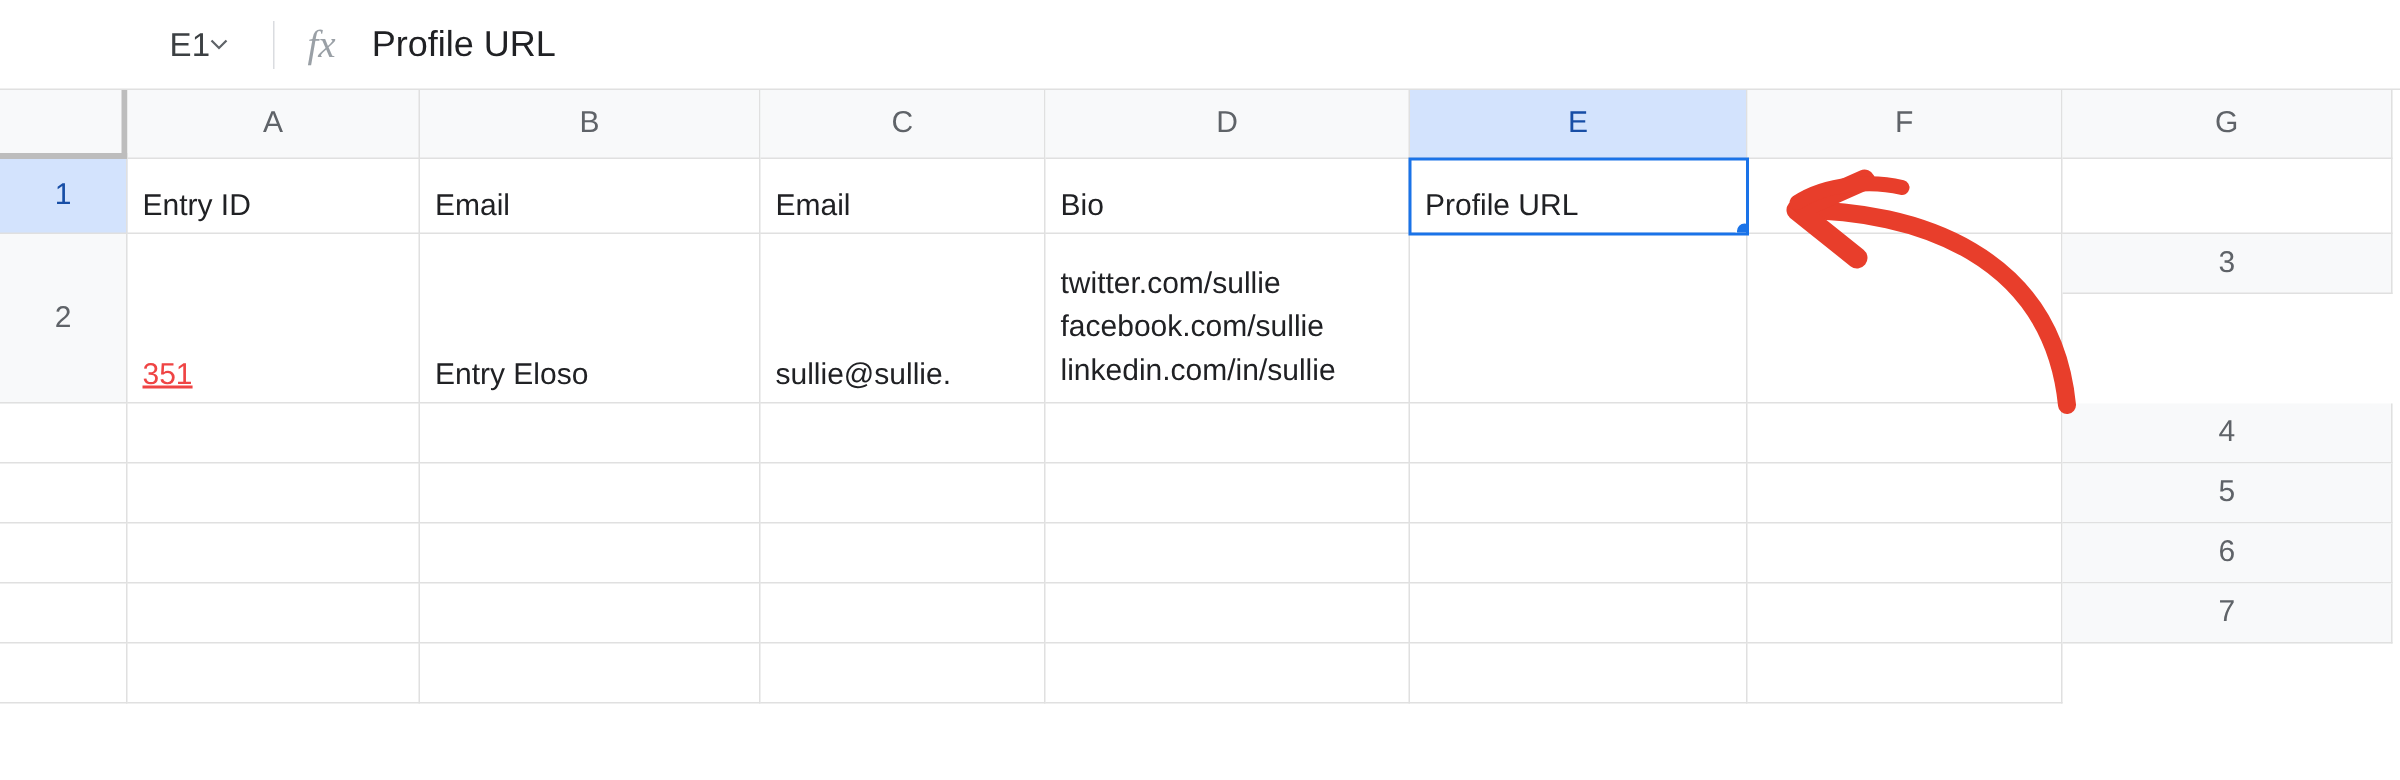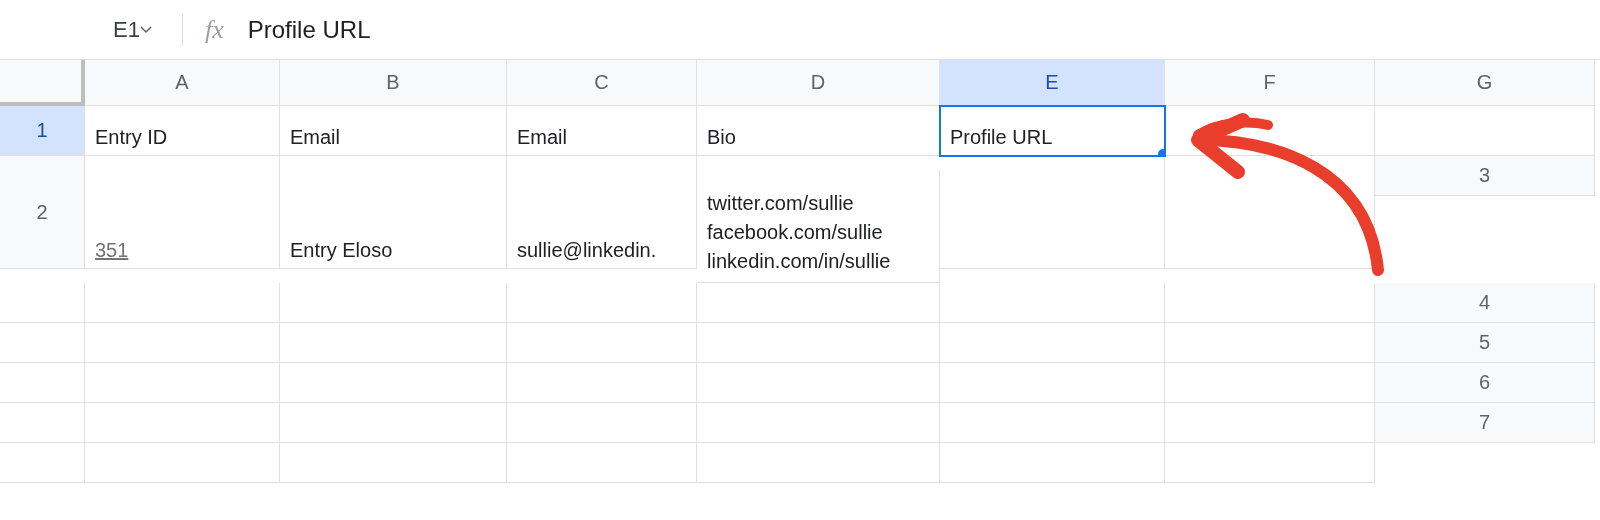--- a/index.html
+++ b/index.html
@@ -103,21 +103,21 @@
       color: #174ea6;
       font-weight: 500;
     }
     .cell.multiline {
       white-space: normal;
       align-items: flex-end;
       line-height: 1.45;
       overflow: visible;
     }
     .cell.link {
-      color: #737373;
+      color: #ef4444;
       text-decoration: underline;
       text-align: right;
     }
     .cell.selected {
       position: relative;
       outline: 2.5px solid #1a73e8;
       outline-offset: -1px;
       z-index: 2;
     }
     .cell.selected::after {
@@ -127,21 +127,20 @@
       bottom: -5px;
       width: 10px;
       height: 10px;
       background: #1a73e8;
       border-radius: 50%;
       border: 1px solid #fff;
     }
     .cell.overflow {
       overflow: visible;
       z-index: 1;
-      margin-top: 14px;
     }
 
     .row-1 { height: 50px; }
     .row-2 { height: 113px; }
     .row-n { height: 40px; }
 
     
     .arrow-annotation {
       position: absolute;
       top: 110px;
@@ -183,21 +182,21 @@
   <div class="cell row-1">Email</div>
   <div class="cell row-1">Email</div>
   <div class="cell row-1">Bio</div>
   <div class="cell row-1 selected">Profile URL</div>
   <div class="cell row-1"></div>
   <div class="cell row-1"></div>
 
   <div class="cell row-h row-2">2</div>
   <div class="cell row-2 link">351</div>
   <div class="cell row-2">Entry Eloso</div>
-  <div class="cell row-2">sullie@linkedin.</div>
+  <div class="cell row-2">sullie@sullie.</div>
   <div class="cell row-2 multiline overflow">twitter.com/sullie<br>facebook.com/sullie<br>linkedin.com/in/sullie</div>
   <div class="cell row-2"></div>
   <div class="cell row-2"></div>
 
   <div class="cell row-h row-n">3</div>
   <div class="cell row-n"></div>
   <div class="cell row-n"></div>
   <div class="cell row-n"></div>
   <div class="cell row-n"></div>
   <div class="cell row-n"></div>

